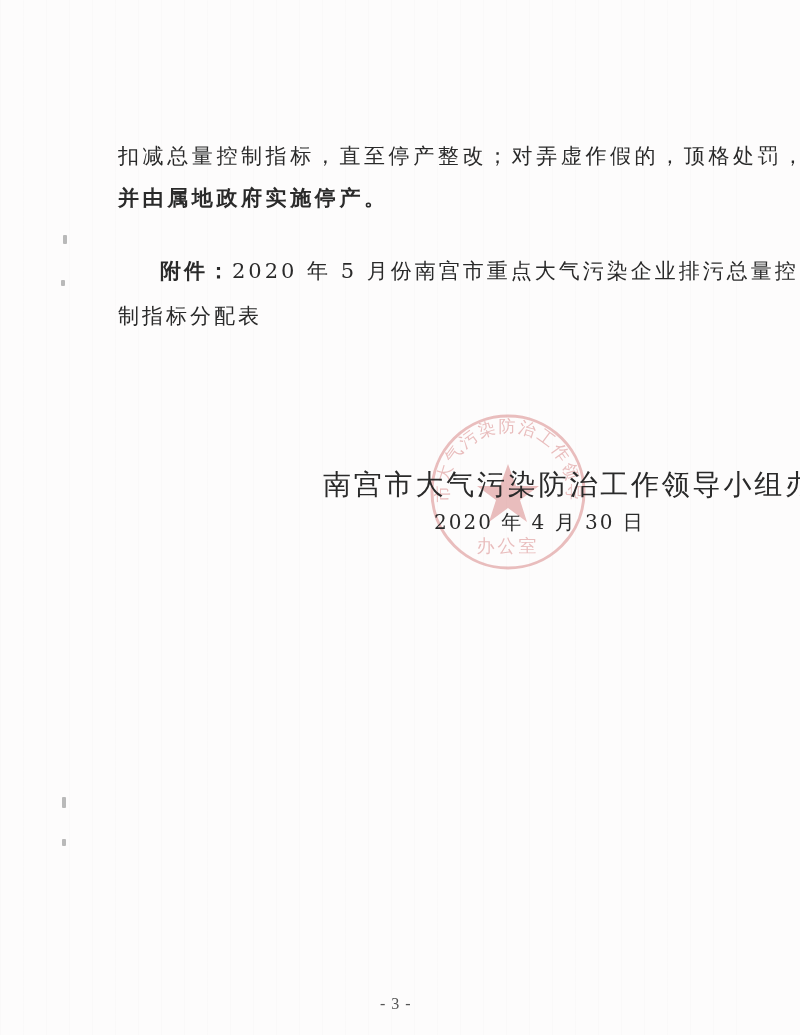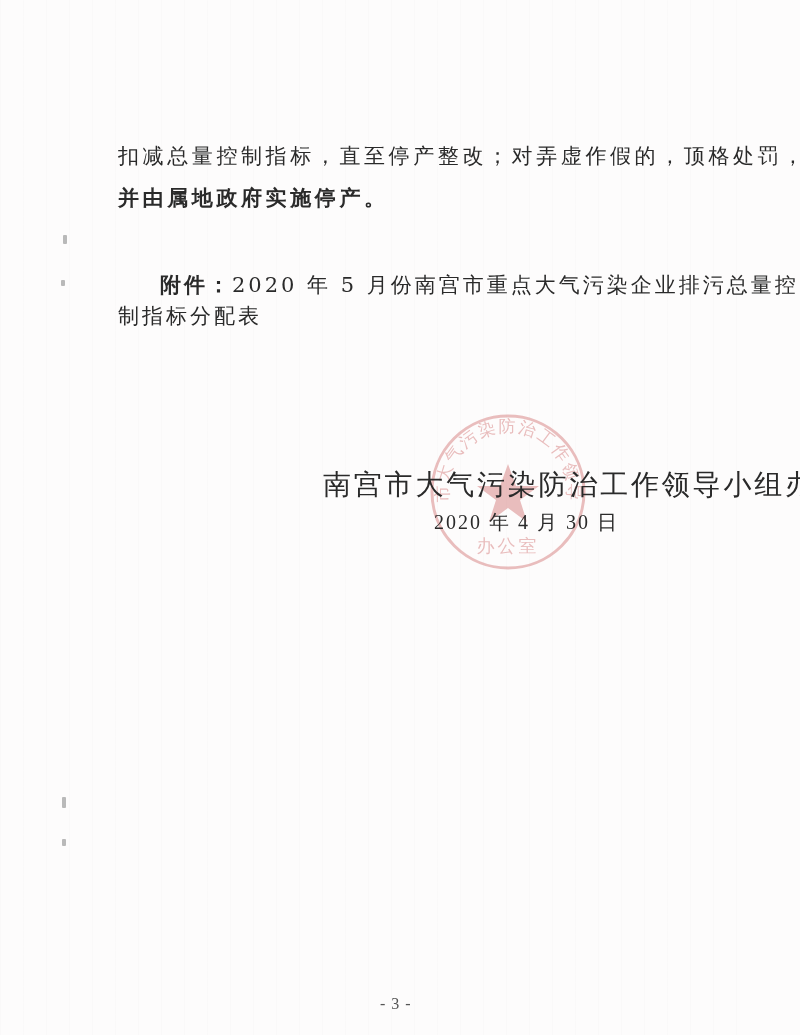--- a/index.html
+++ b/index.html
@@ -24,42 +24,41 @@
     }
     .line {
       position: absolute;
       font-size: 21px;
       letter-spacing: 3px;
       white-space: nowrap;
       line-height: 1;
     }
     .l1 { left: 118px; top: 146px; letter-spacing: 3.6px; }
     .l2 { left: 118px; top: 187px; letter-spacing: 3.6px; font-weight: bold; }
-    .l3 { left: 160px; top: 274px; }
+    .l3 { left: 160px; top: 260px; }
     .l4 { left: 118px; top: 306px; font-family: Liberation Serif, serif; }
     .bold { font-weight: bold; }
 
     .sig-org {
       position: absolute;
       left: 323px;
       top: 471px;
       font-size: 28px;
       letter-spacing: 2.8px;
       white-space: nowrap;
       line-height: 1;
     }
     .sig-date {
       position: absolute;
       left: 434px;
       top: 512px;
       font-size: 20px;
       letter-spacing: 2px;
       white-space: nowrap;
       line-height: 1;
-      font-family: Liberation Serif, serif;
     }
     .stamp {
       position: absolute;
       left: 428px;
       top: 412px;
       width: 160px;
       height: 160px;
       opacity: 0.55;
     }
     .page-number {

